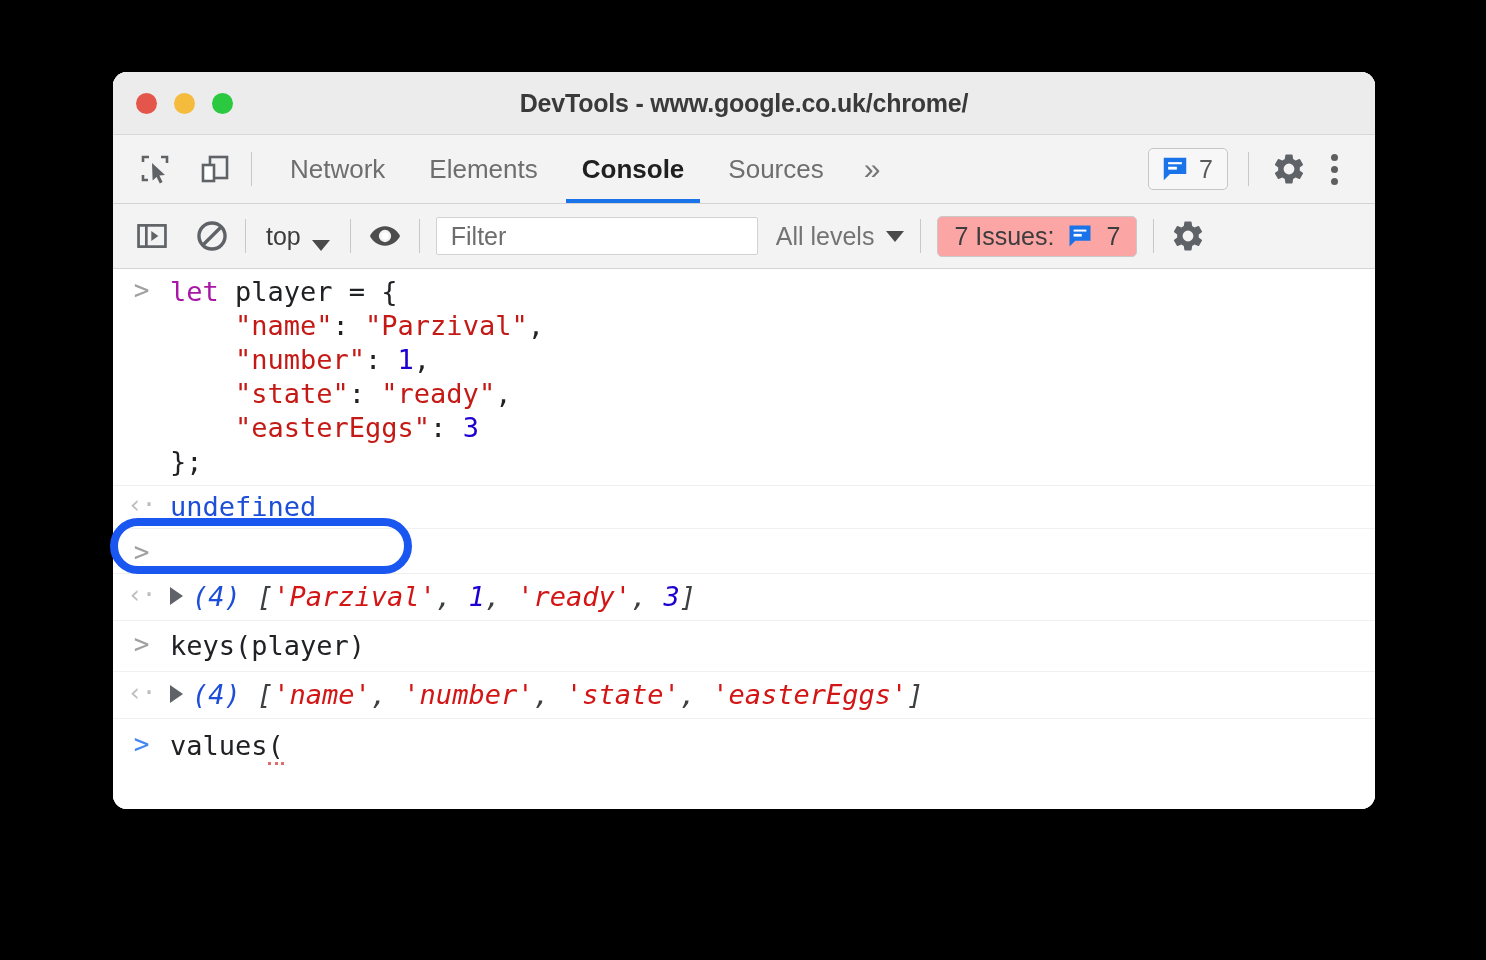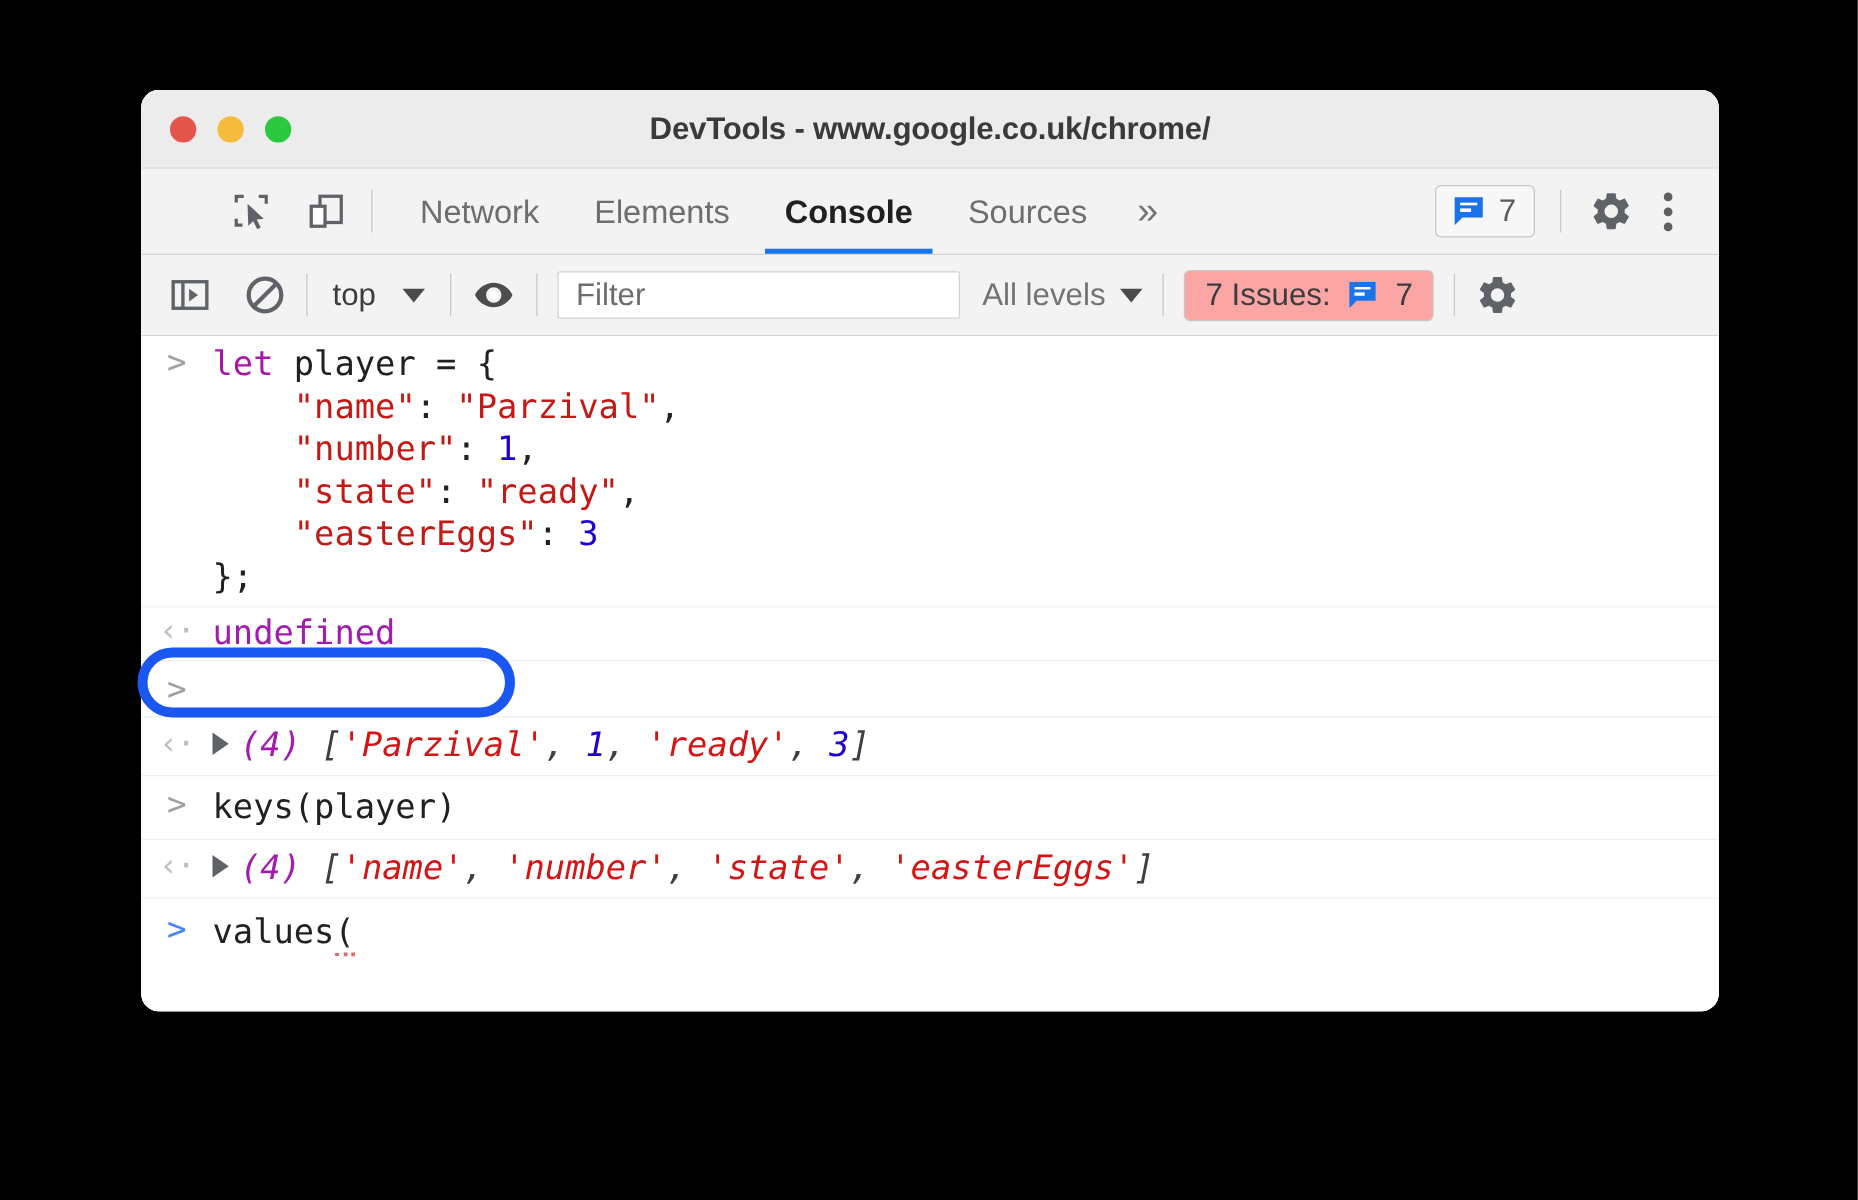--- a/index.html
+++ b/index.html
@@ -69,21 +69,20 @@
   }
 
   
   .tabbar {
     height: 68px;
     background: #f3f3f3;
     border-bottom: 1px solid #d4d4d4;
     display: flex;
     align-items: stretch;
     position: relative;
-    padding-left: 46px;
   }
   .tabbar-left {
     display: flex;
     align-items: center;
     padding-left: 22px;
     gap: 20px;
   }
   .tool-icon {
     width: 40px;
     height: 40px;
@@ -183,22 +182,22 @@
   }
   .ctb-item {
     display: flex;
     align-items: center;
     cursor: pointer;
   }
   .ctb-gap { width: 26px; }
   .ctb-gap-sm { width: 18px; }
   .ctx-select {
     display: flex;
-    align-items: center;
-    gap: 21px;
+    align-items: flex-end;
+    gap: 11px;
     font-size: 25px;
     color: #3c3c3c;
     cursor: pointer;
     padding: 0 4px;
   }
   .caret {
     width: 0; height: 0;
     border-left: 9px solid transparent;
     border-right: 9px solid transparent;
     border-top: 11px solid #4a4a4a;
@@ -281,21 +280,21 @@
     font-size: 27px;
     line-height: 34px;
     color: #202124;
     white-space: pre;
     padding-top: 0;
   }
   .kw   { color: #a716a7; }
   .str  { color: #c41a16; }
   .str2 { color: #d31515; }
   .num  { color: #1c00cf; }
-  .gray { color: #a21caf; text-align: center; }
+  .gray { color: #1d4ed8; text-align: center; }
   .out-italic {
     font-style: italic;
     font-size: 27px;
     color: #3c4043;
   }
   .disc {
     display: inline-block;
     width: 0; height: 0;
     border-top: 9px solid transparent;
     border-bottom: 9px solid transparent;

